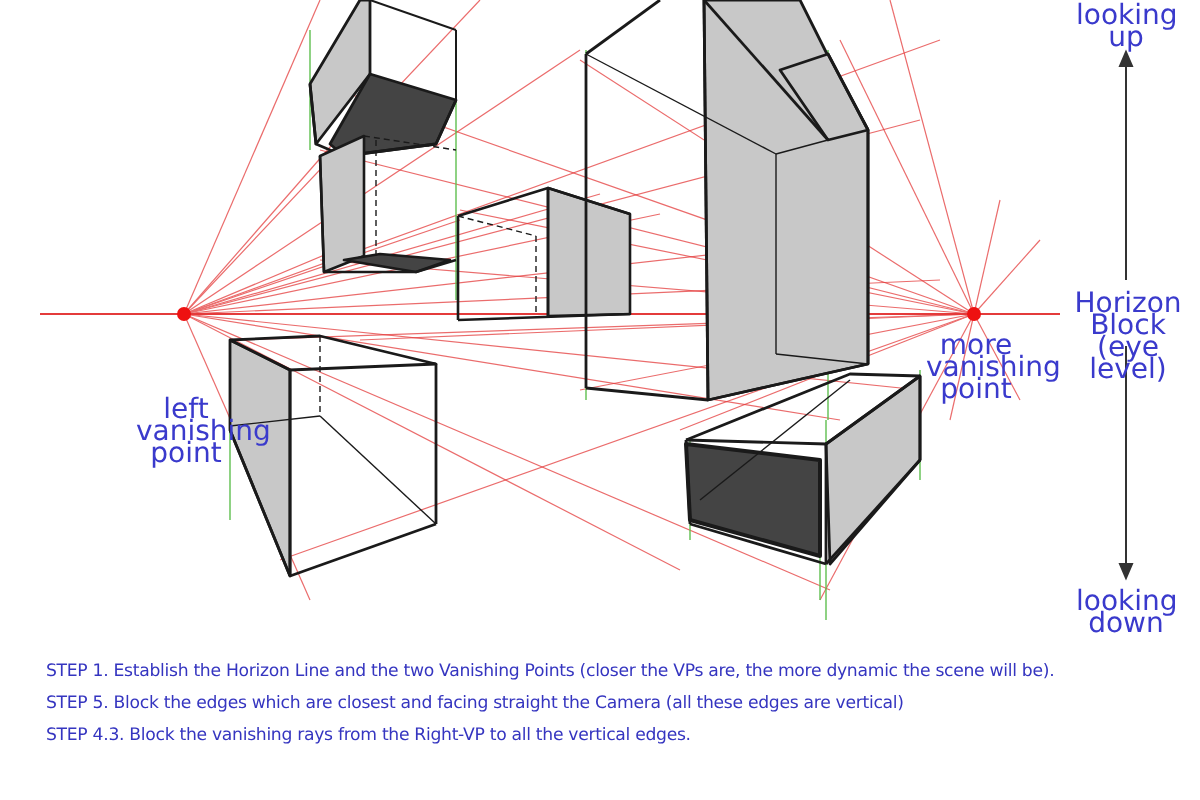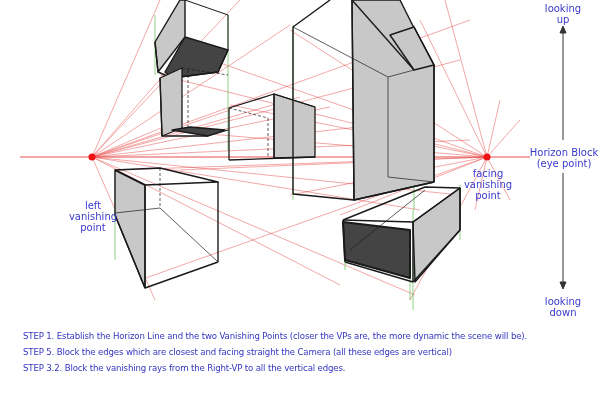--- a/index.html
+++ b/index.html
@@ -1,18 +1,18 @@
 <!DOCTYPE html>
 <html><head>
   <meta charset="utf-8">
   <style>
     html, body { margin: 0; padding: 0; }
     body { width: 600px; height: 400px; background: #ffffff; overflow: hidden; position: relative; font-family: "Liberation Sans", sans-serif; }
     #canvas { position: absolute; left: 0; top: 0; width: 600px; height: 400px; }
-    .lbl { position: absolute; color: #3a3acc; font-size: 10px; text-align: center; line-height: 11px; font-family: "DejaVu Sans", sans-serif; }
+    .lbl { position: absolute; color: #3a3acc; font-size: 14px; text-align: center; line-height: 11px; font-family: "DejaVu Sans", sans-serif; }
     .steps { position: absolute; left: 23px; top: 328px; width: 570px; color: #3535c0; font-size: 8.6px; line-height: 16px; font-family: "DejaVu Sans", sans-serif; letter-spacing: -0.15px; }
     .steps div { white-space: nowrap; }
   </style>
 </head>
 <body>
 
 <svg id="canvas" width="600" height="400" viewBox="0 0 600 400" xmlns="http://www.w3.org/2000/svg">
 
   <line x1="20" y1="157" x2="530" y2="157" stroke="#e43b3b" stroke-width="0.9"></line>
 
@@ -148,37 +148,37 @@
   <circle cx="487" cy="157" r="3.5" fill="#ee1111"></circle>
 </svg>
 
 <div class="lbl" style="left:538px; top:3px; width:50px;">
   <div>looking</div>
   <div>up</div>
 </div>
 
 <div class="lbl" style="left:528px; top:147px; width:72px;">
   <div>Horizon Block</div>
-  <div>(eye point)</div>
+  <div>(eye level)</div>
 </div>
 
 <div class="lbl" style="left:538px; top:296px; width:50px;">
   <div>looking</div>
   <div>down</div>
 </div>
 
 <div class="lbl" style="left:68px; top:168px; width:50px;margin-top:32px;">
   <div>left</div>
   <div>vanishing</div>
   <div>point</div>
 </div>
 
 <div class="lbl" style="left:463px; top:168px; width:50px;">
-  <div>facing</div>
+  <div>more</div>
   <div>vanishing</div>
   <div>point</div>
 </div>
 
 <div class="steps">
   <div>STEP 1. Establish the Horizon Line and the two Vanishing Points (closer the VPs are, the more dynamic the scene will be).</div>
   <div>STEP 5. Block the edges which are closest and facing straight the Camera (all these edges are vertical)</div>
-  <div>STEP 3.2. Block the vanishing rays from the Right-VP to all the vertical edges.</div>
+  <div>STEP 4.3. Block the vanishing rays from the Right-VP to all the vertical edges.</div>
 </div>
 
 </body></html>

